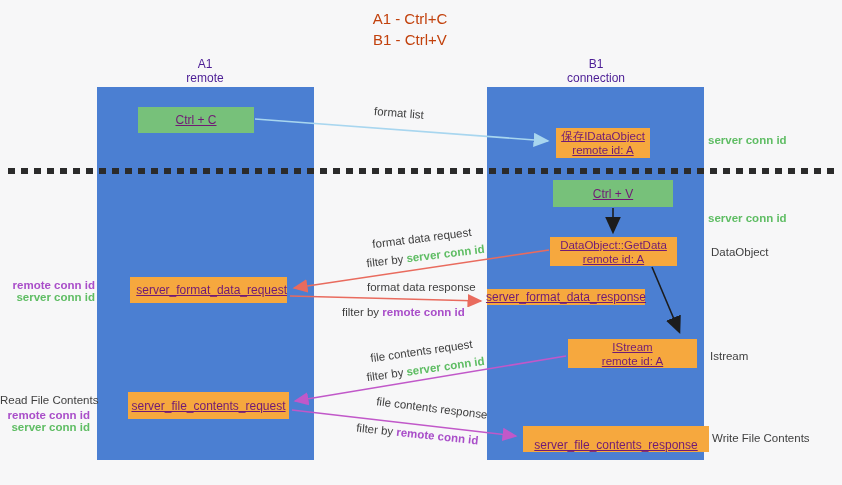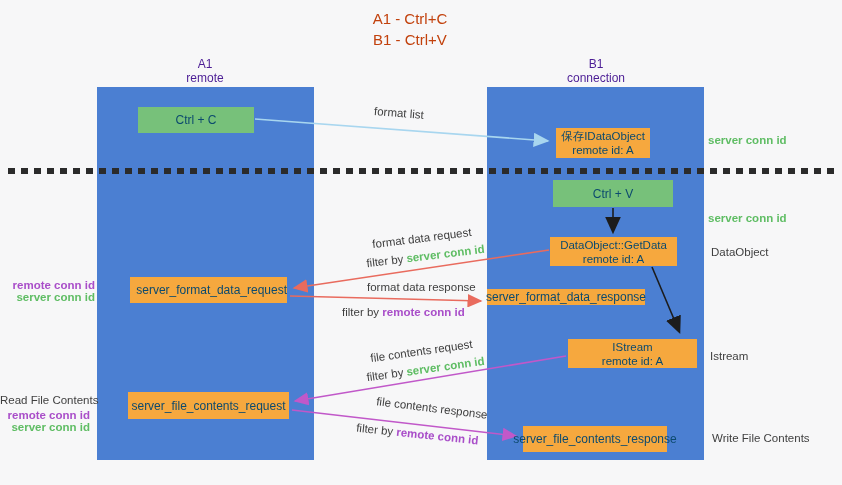--- a/index.html
+++ b/index.html
@@ -10,21 +10,21 @@
     font-family:"Liberation Sans", sans-serif;
   }
   .title { position:absolute; left:300px; top:8px; width:220px; text-align:center;
     font-size:15px; line-height:21px; color:#c2410c; }
   .col-header { position:absolute; text-align:center; font-size:12px; line-height:14px; color:#4c1d95; }
   .lifeline { position:absolute; background:#4b7fd2; }
   .dashline { position:absolute; left:8px; top:168px; width:827px; height:6px; z-index:5;
     background:repeating-linear-gradient(90deg,#2b2b2b 0 7px, transparent 7px 13px); }
   .arrows { position:absolute; left:0; top:0; z-index:4; }
   .node { position:absolute; z-index:6; display:flex; flex-direction:column;
-    align-items:center; justify-content:center; color:#0c4a6e; text-align:center; }
+    align-items:center; justify-content:center; color:#701a75; text-align:center;text-decoration:underline; }
   .green  { background:#77c17a; font-size:12px; }
   .orange { background:#f6a83e; font-size:11.5px; line-height:14px; }
   .lbl { position:absolute; z-index:6; font-size:11.5px; color:#3f3f3f; white-space:nowrap; }
   .grn { color:#5fbd64; font-weight:bold; }
   .pur { color:#a94ec9; font-weight:bold; }
   .right-align { text-align:right; }
 </style>
 </head>
 <body>
 
@@ -95,21 +95,21 @@
 
   <div class="node orange" style="left:130px; top:277px; width:157px; height:26px; font-size:12px;align-items:flex-end;">
     <span>server_format_data_request</span>
   </div>
   <div class="node orange" style="left:487px; top:289px; width:158px; height:16px; font-size:12px;">
     <span>server_format_data_response</span>
   </div>
   <div class="node orange" style="left:128px; top:392px; width:161px; height:27px; font-size:12px;">
     <span>server_file_contents_request</span>
   </div>
-  <div class="node orange" style="left:523px; top:426px; width:144px; height:26px; font-size:12px;">
+  <div class="node orange" style="left:523px; top:426px; width:186px; height:26px; font-size:12px;justify-content:flex-end;">
     <span>server_file_contents_response</span>
   </div>
 
   <div class="lbl" style="left:374px; top:107px; transform:rotate(4.5deg);">format list</div>
 
   <div class="lbl" style="left:372px; top:232px; transform:rotate(-7deg);">format data request</div>
   <div class="lbl" style="left:366px; top:250px; transform:rotate(-7deg);">
     <span>filter by</span>
     <span class="grn">server conn id</span>
   </div>

